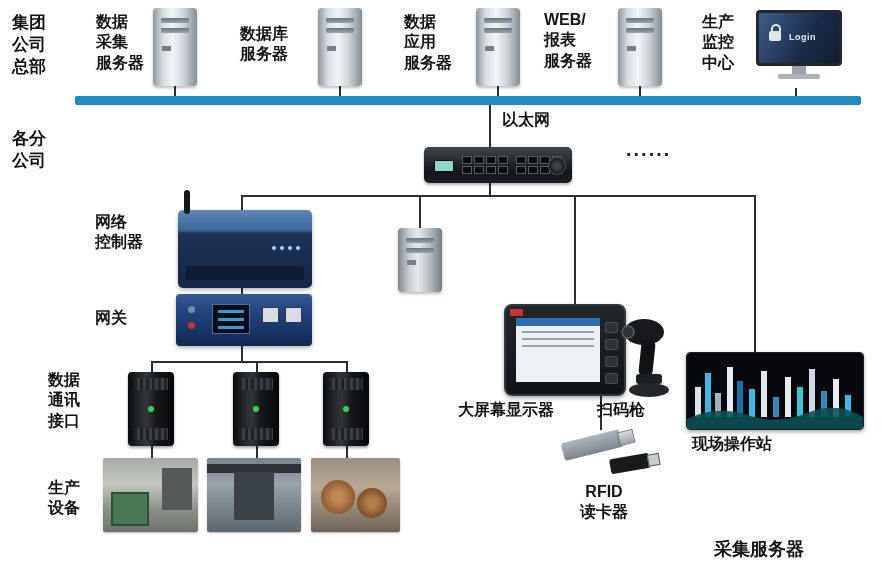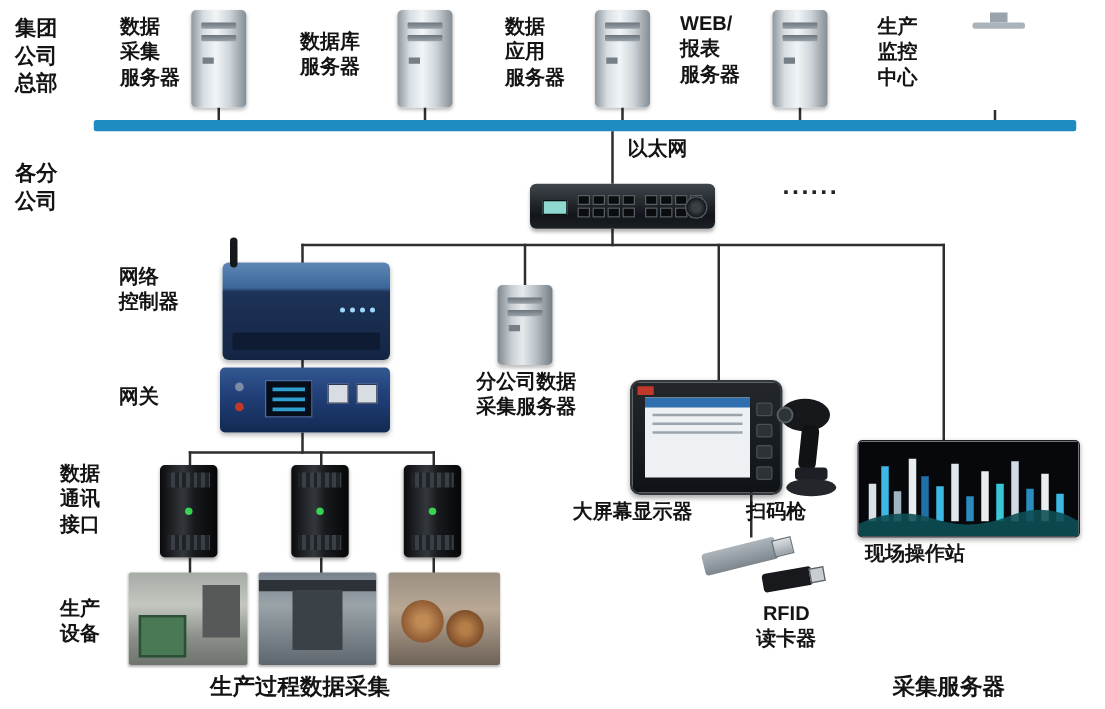--- a/index.html
+++ b/index.html
@@ -167,20 +167,24 @@
   <div class="tower" style="left:618px;top:8px">
     <i class="slot s1"></i>
       <i class="slot s2"></i>
       <i class="btn"></i>
   </div>
 
   <div class="lbl" style="left:702px;top:12px">生产
 监控
 中心</div>
   <div class="monitor" style="left:756px;top:10px">
+    <div class="screen">
+      <span class="lock"></span>
+      <span class="login">Login</span>
+    </div>
     <div class="stand"></div>
     <div class="base"></div>
   </div>
 
   <div class="lbl" style="left:502px;top:110px">以太网</div>
 
   <div class="switch" style="left:424px;top:147px">
     <i class="lcd"></i>
     <div class="ports g1">
         <i></i>
@@ -232,22 +236,20 @@
         <i></i>
         <i></i>
       </div>
   </div>
 
   <div class="tower small" style="left:398px;top:228px">
     <i class="slot s1"></i>
       <i class="slot s2"></i>
       <i class="btn"></i>
   </div>
-  <div class="lbl center" style="left:365px;top:296px;width:112px">分公司数据
-采集服务器</div>
 
   <div class="lbl" style="left:48px;top:370px">数据
 通讯
 接口</div>
   <div class="comm" style="left:128px;top:372px">
       <i class="led"></i>
     </div>
   <div class="comm" style="left:233px;top:372px">
       <i class="led"></i>
     </div>
@@ -293,21 +295,21 @@
     <rect x="22" y="24" width="14" height="36" rx="5" fill="#101214" transform="rotate(6 29 42)"></rect>
     <rect x="18" y="58" width="26" height="10" rx="3" fill="#1c1f23"></rect>
     <ellipse cx="31" cy="74" rx="20" ry="7" fill="#23272c"></ellipse>
   </svg>
   <div class="lbl" style="left:597px;top:400px">扫码枪</div>
 
   <div class="rfid" style="left:560px;top:428px">
     <i style="display:block" class="stickA"></i>
     <i style="display:block" class="stickB"></i>
   </div>
-  <div class="lbl center" style="left:596px;top:482px;width:66px">RFID
+  <div class="lbl center" style="left:571px;top:482px;width:66px">RFID
 读卡器</div>
 
   <div class="bigscreen" style="left:686px;top:352px">
     <svg width="176" height="76" viewBox="0 0 176 76">
       <rect width="176" height="76" fill="#06080b"></rect>
       <rect x="8" y="34" width="6" height="30" fill="#d9e2e8"></rect>
       <rect x="18" y="20" width="6" height="44" fill="#3db7e4"></rect>
       <rect x="28" y="40" width="6" height="24" fill="#9fb4c0"></rect>
       <rect x="40" y="14" width="6" height="50" fill="#e8edf0"></rect>
       <rect x="50" y="28" width="6" height="36" fill="#1f6fa8"></rect>
@@ -318,16 +320,15 @@
       <rect x="110" y="34" width="6" height="30" fill="#39c7d8"></rect>
       <rect x="122" y="16" width="6" height="48" fill="#cfdae2"></rect>
       <rect x="134" y="38" width="6" height="26" fill="#2a8bbf"></rect>
       <rect x="146" y="26" width="6" height="38" fill="#e8edf0"></rect>
       <rect x="158" y="42" width="6" height="22" fill="#3db7e4"></rect>
       <path d="M0 66 Q 30 52 60 62 T 120 60 T 176 64 V76 H0 Z" fill="#0e4f55" opacity="0.9"></path>
     </svg>
   </div>
   <div class="lbl" style="left:692px;top:434px">现场操作站</div>
 
-  <div class="lbl footer" style="left:168px;top:538px">生产过程数据采集</div>
   <div class="lbl footer" style="left:714px;top:538px">采集服务器</div>
 
 </div>
 
 </body></html>

